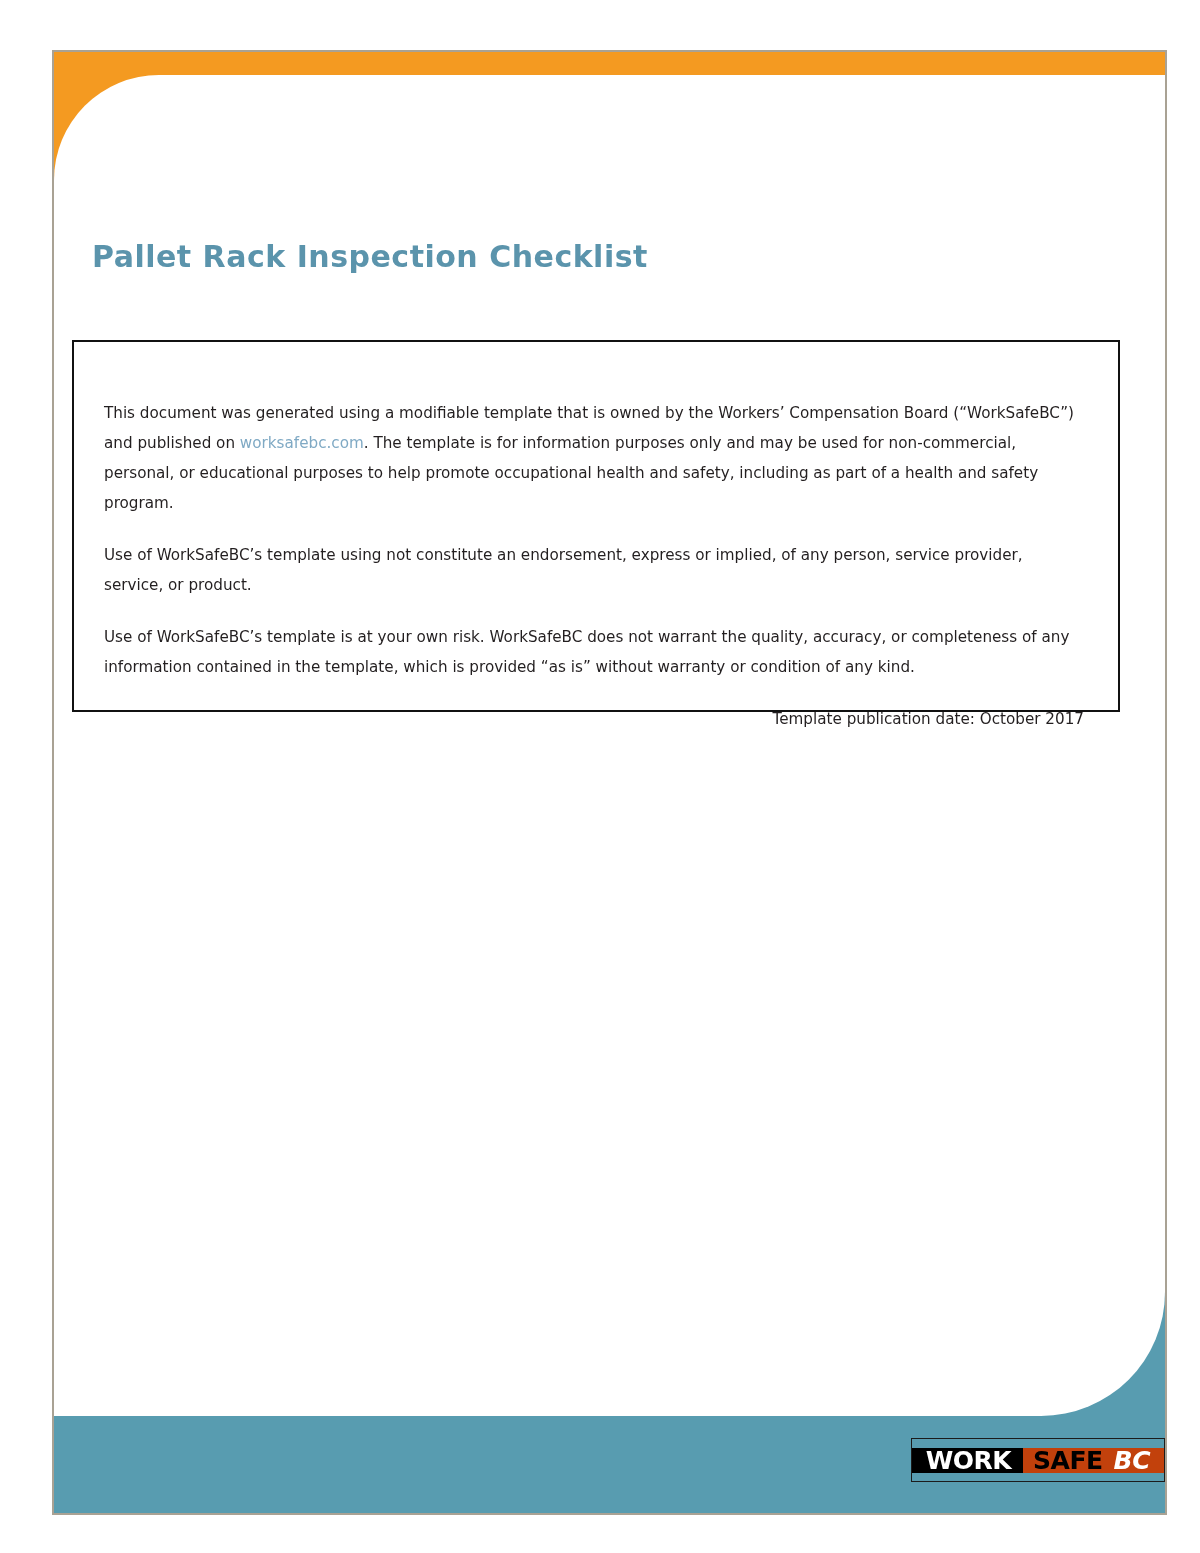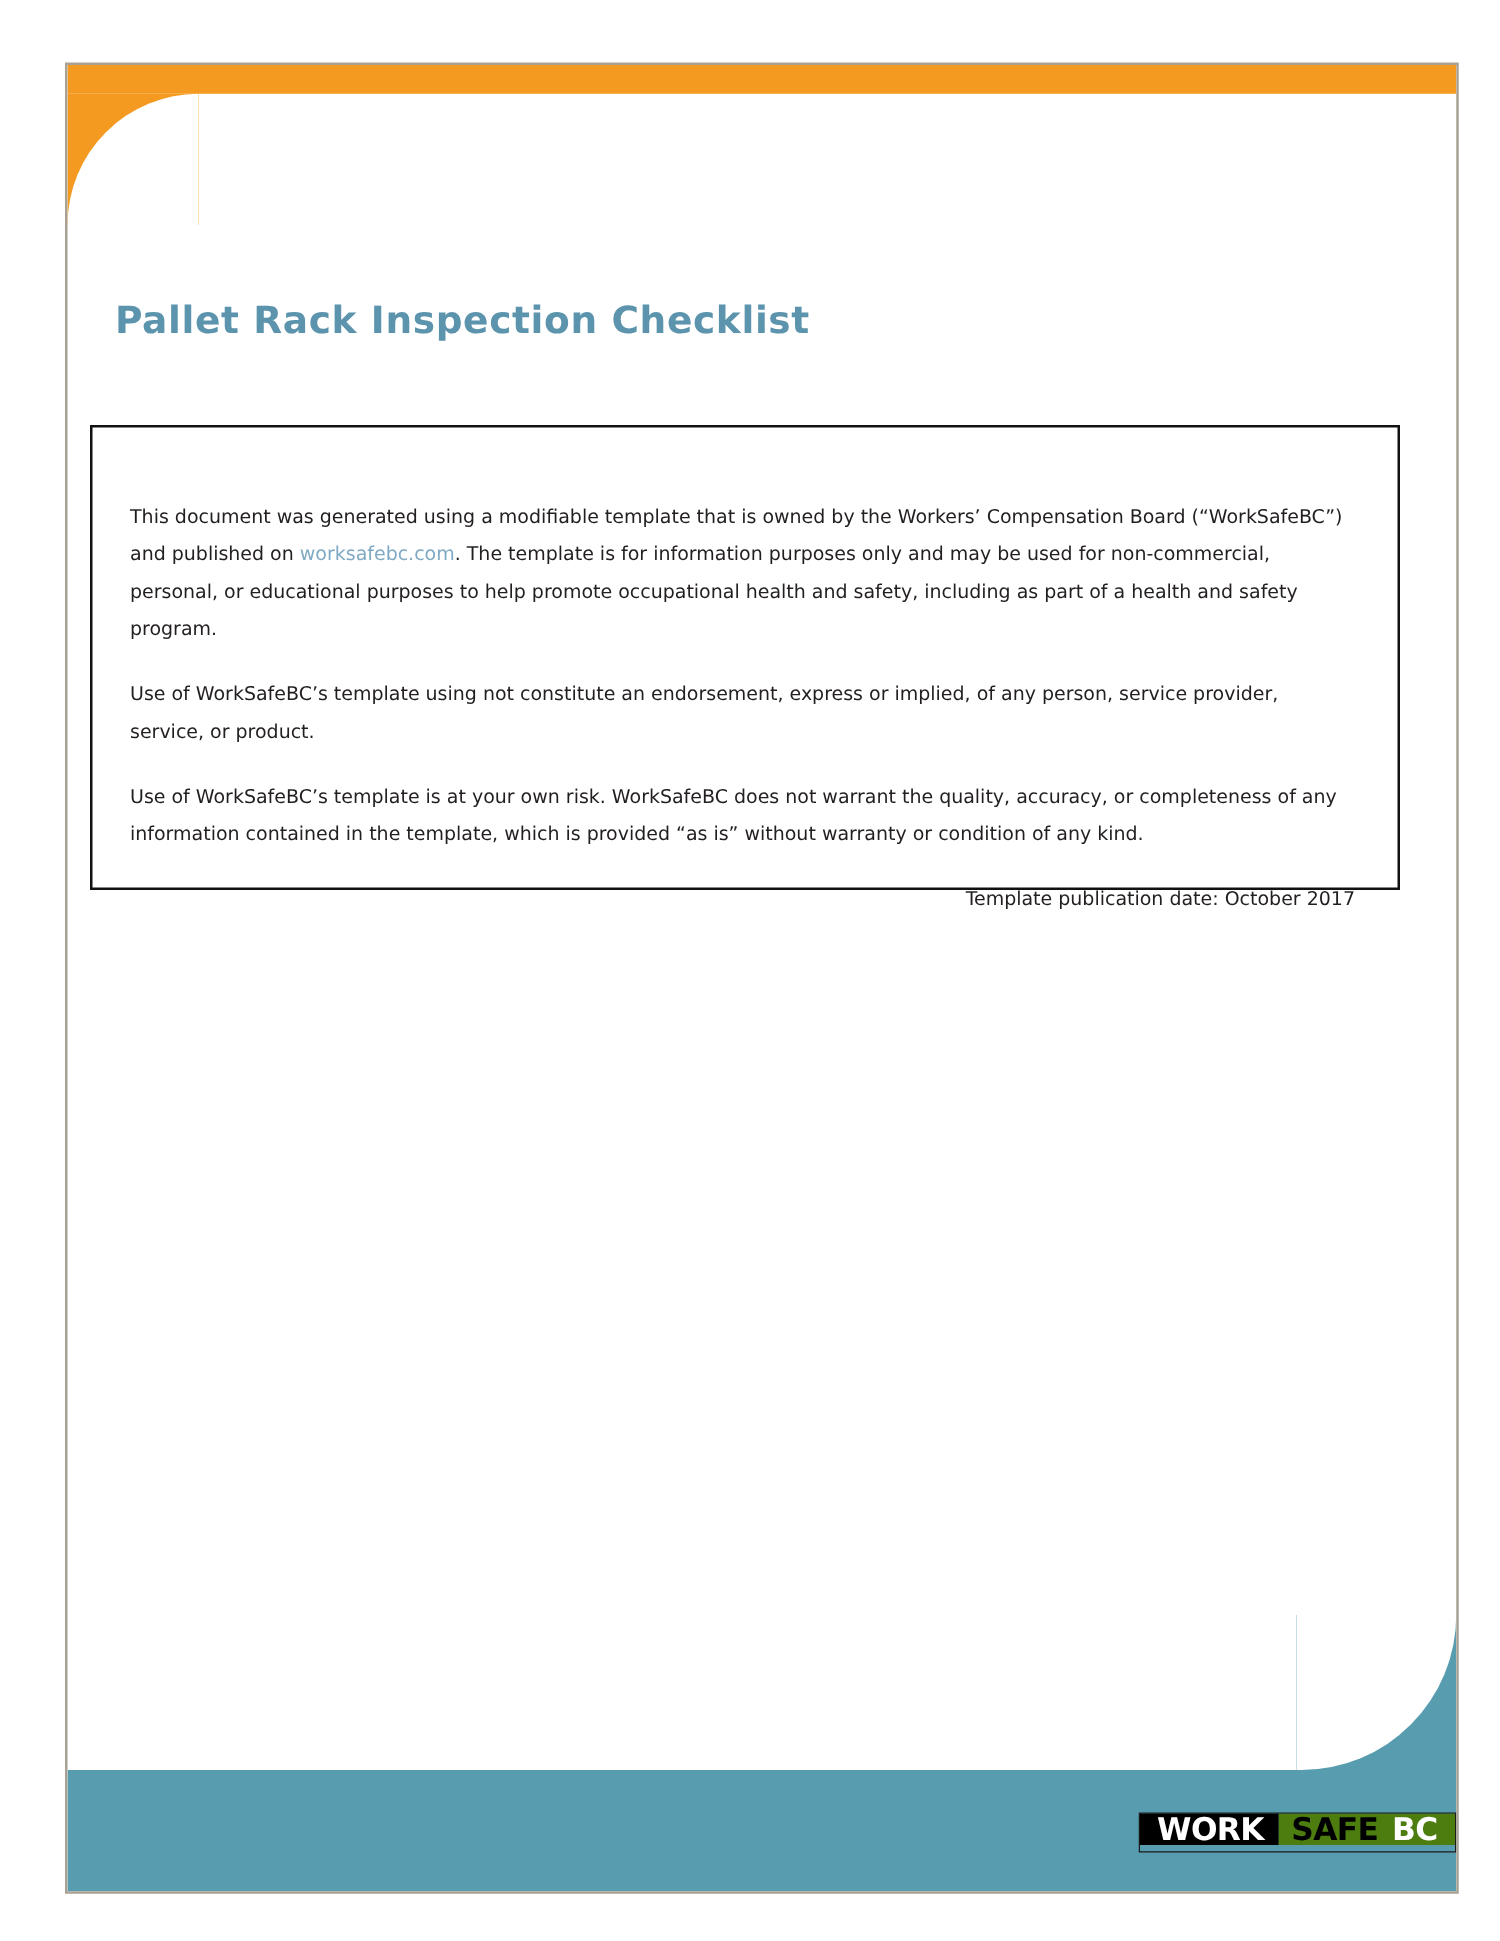--- a/index.html
+++ b/index.html
@@ -129,49 +129,49 @@
     height: 124px;
     background: #ffffff;
     border-bottom-right-radius: 128px;
   }
 
   
   .logo {
     position: absolute;
     right: 0px;
     bottom: 31px;
-    height: 32px;
+    height: 44px;
     display: flex;
-    align-items: flex-start;
+    align-items: center;
     border: 1px solid #1b1b1b;
     box-sizing: border-box;
   }
   .logo-left {
     background: #000000;
     display: flex;
     align-items: center;
     padding: 0 12px 0 14px;
   }
   .logo-right {
-    background: #4d7c0f;
+    background: #c2410c;
     display: flex;
     align-items: center;
     padding: 0 14px 0 10px;
     gap: 11px;
   }
   .logo-word {
     font-family: "DejaVu Sans", sans-serif;
     font-weight: bold;
     font-size: 25px;
     letter-spacing: -0.5px;
     line-height: 1;
   }
   .logo-work { color: #ffffff; }
   .logo-safe { color: #000000; }
-  .logo-bc   { color: #ffffff; }
+  .logo-bc   { color: #ffffff; font-style: italic; }
 </style>
 </head>
 <body>
 
 <div id="page">
 
   <div class="orange-band"></div>
   <div class="orange-corner"></div>
 
   <h1 class="page-title">Pallet Rack Inspection Checklist</h1>

